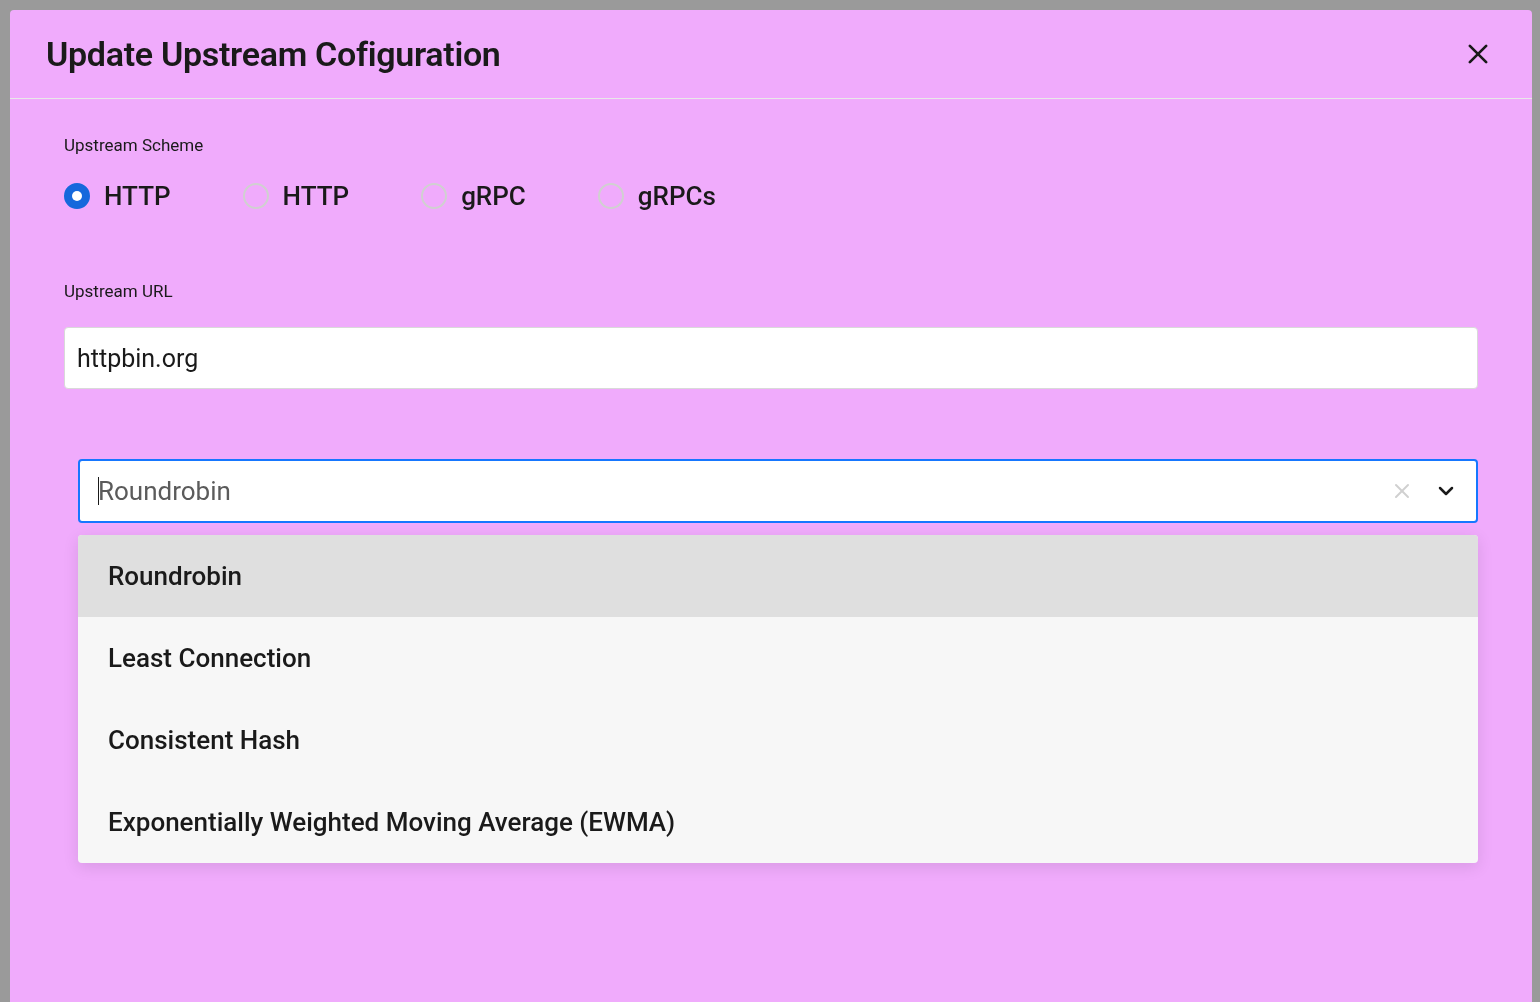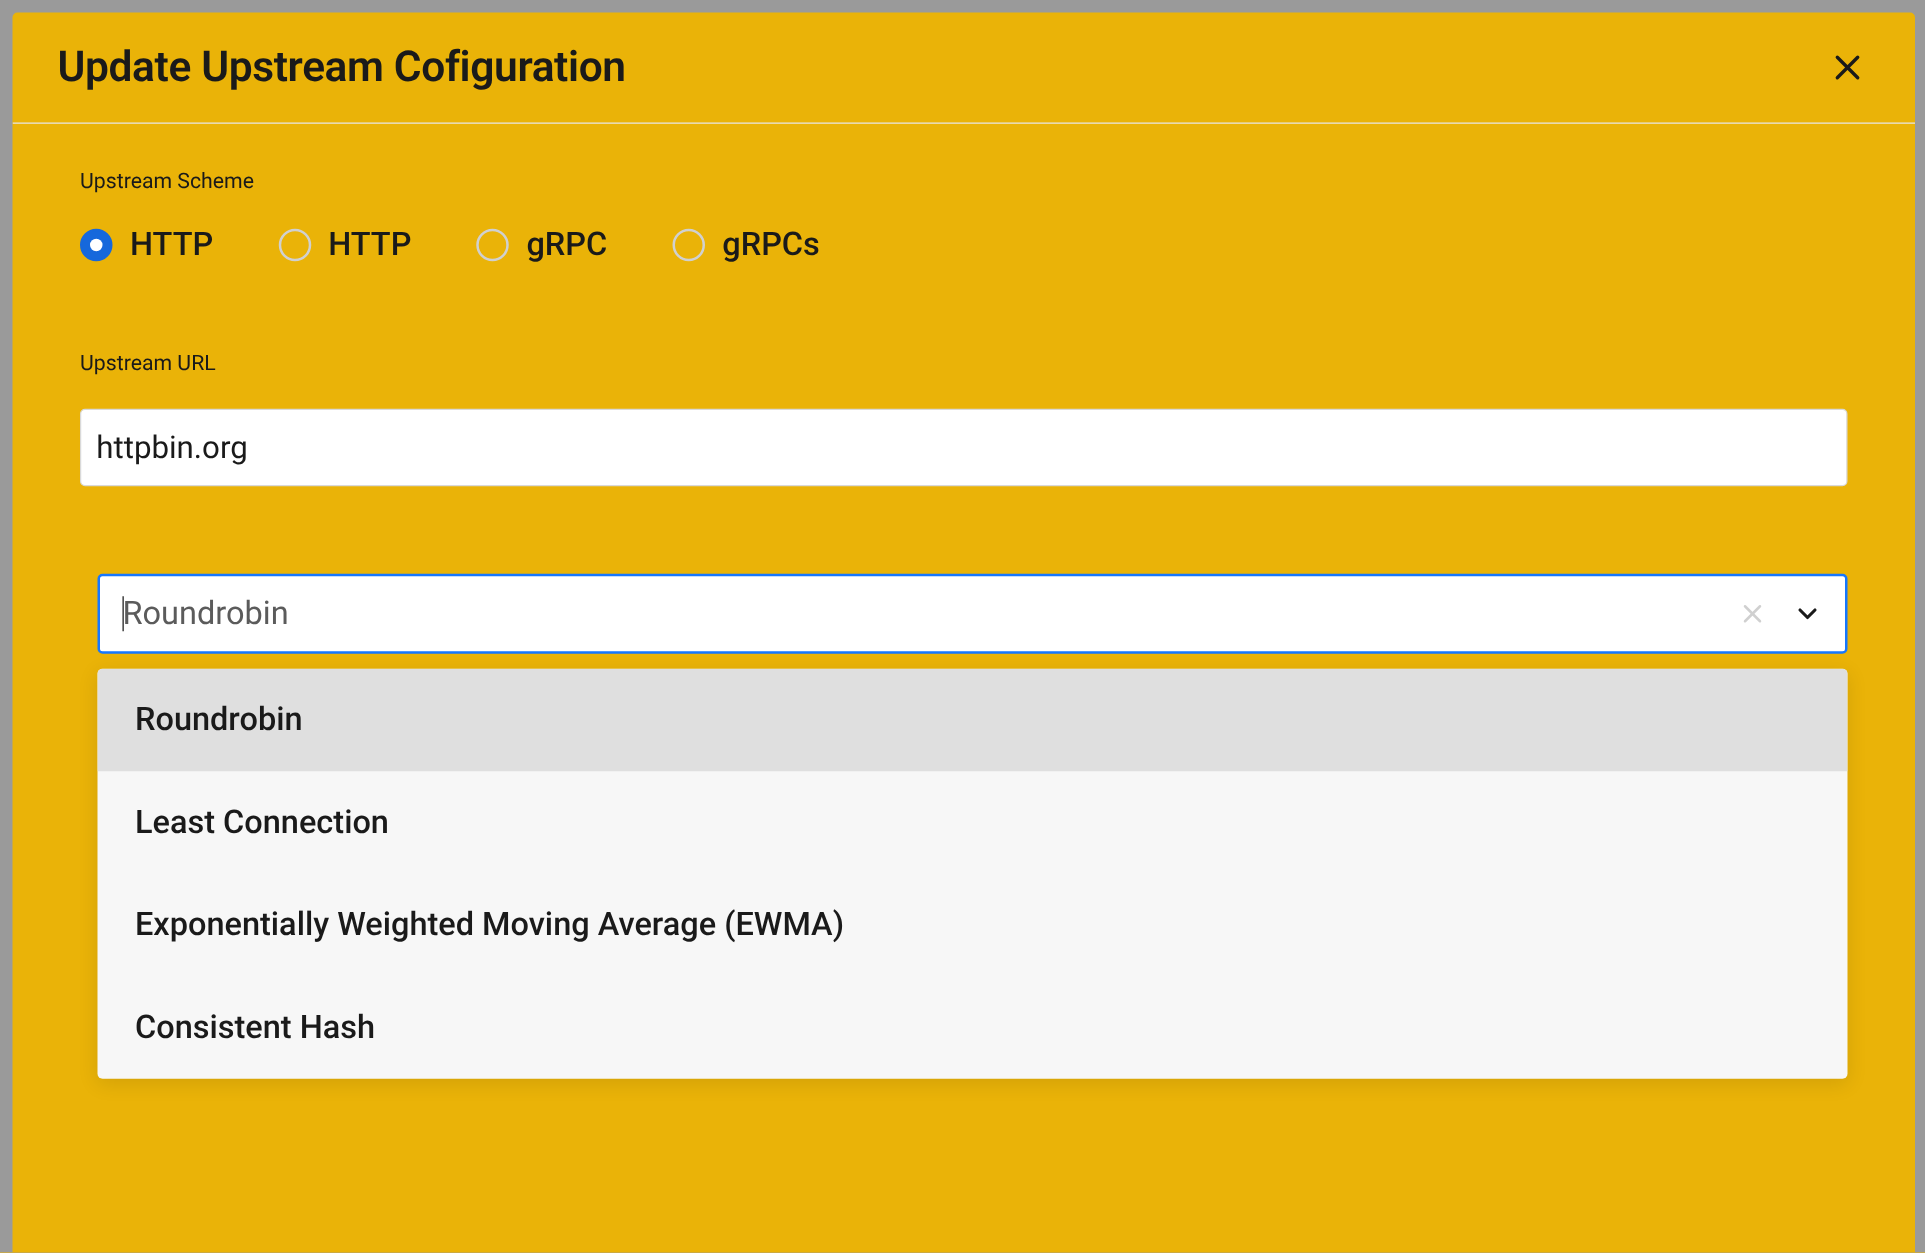--- a/index.html
+++ b/index.html
@@ -14,21 +14,21 @@
       height: 1002px;
       position: relative;
       overflow: hidden;
     }
     .modal {
       position: absolute;
       top: 10px;
       left: 10px;
       right: 8px;
       bottom: 0;
-      background: #eab308;
+      background: #f0abfc;
       border-radius: 4px 4px 0 0;
       display: flex;
       flex-direction: column;
       overflow: hidden;
     }
     .modal-header {
       display: flex;
       align-items: center;
       justify-content: space-between;
       padding: 24px 36px 24px 36px;
@@ -75,21 +75,21 @@
     .info-icon {
       width: 24px;
       height: 24px;
       display: inline-flex;
       align-items: center;
       justify-content: center;
       color: #1a1a1a;
     }
     .radio-group {
       display: flex;
-      gap: 52px;
+      gap: 72px;
       align-items: center;
     }
     .radio-item {
       display: inline-flex;
       align-items: center;
       gap: 14px;
       cursor: pointer;
     }
     .radio-circle {
       width: 26px;
@@ -277,20 +277,20 @@
             <span class="chevron-icon">
               <svg viewBox="0 0 24 24" fill="none" stroke="currentColor" stroke-width="2.5" stroke-linecap="round" stroke-linejoin="round">
                 <polyline points="6 9 12 15 18 9"></polyline>
               </svg>
             </span>
           </div>
         </div>
         <div class="dropdown">
           <div class="dropdown-option highlighted">Roundrobin</div>
           <div class="dropdown-option">Least Connection</div>
+          <div class="dropdown-option">Consistent Hash</div>
           <div class="dropdown-option">Exponentially Weighted Moving Average (EWMA)</div>
-          <div class="dropdown-option">Consistent Hash</div>
         </div>
       </div>
     </div>
 
   </div>
 </div>
 
 </body></html>

